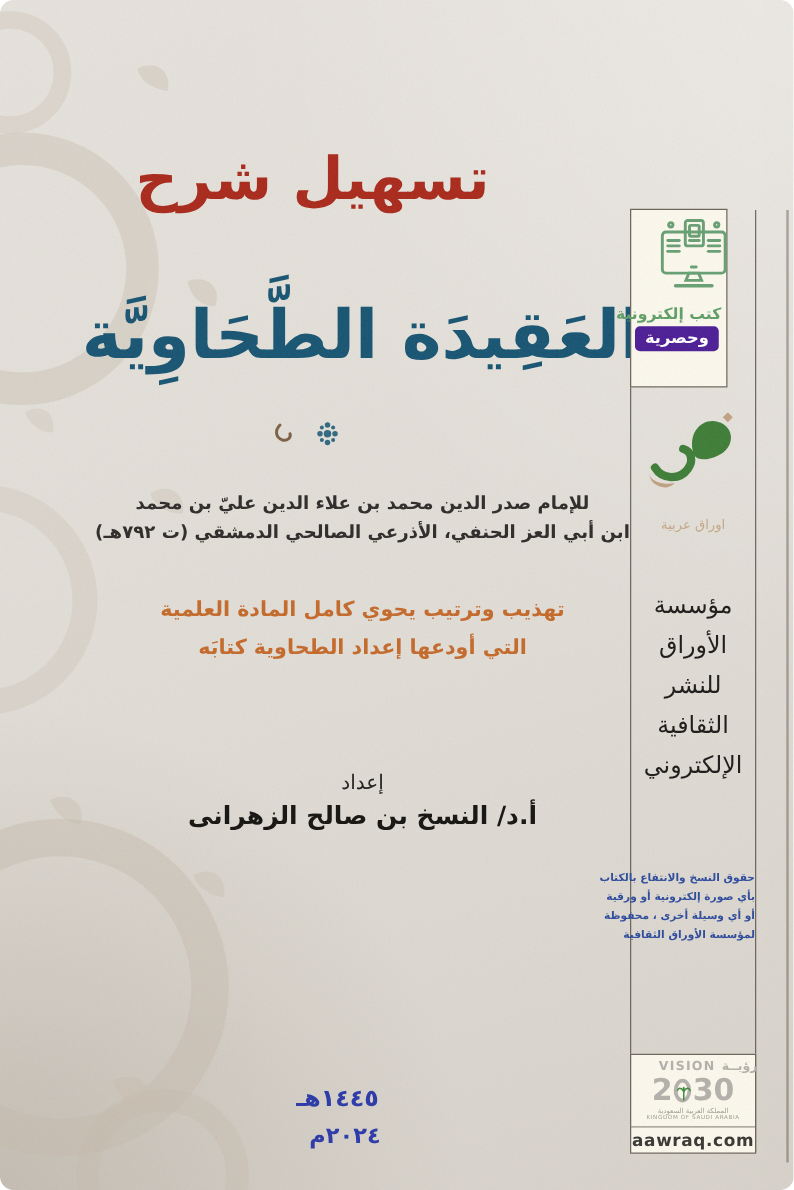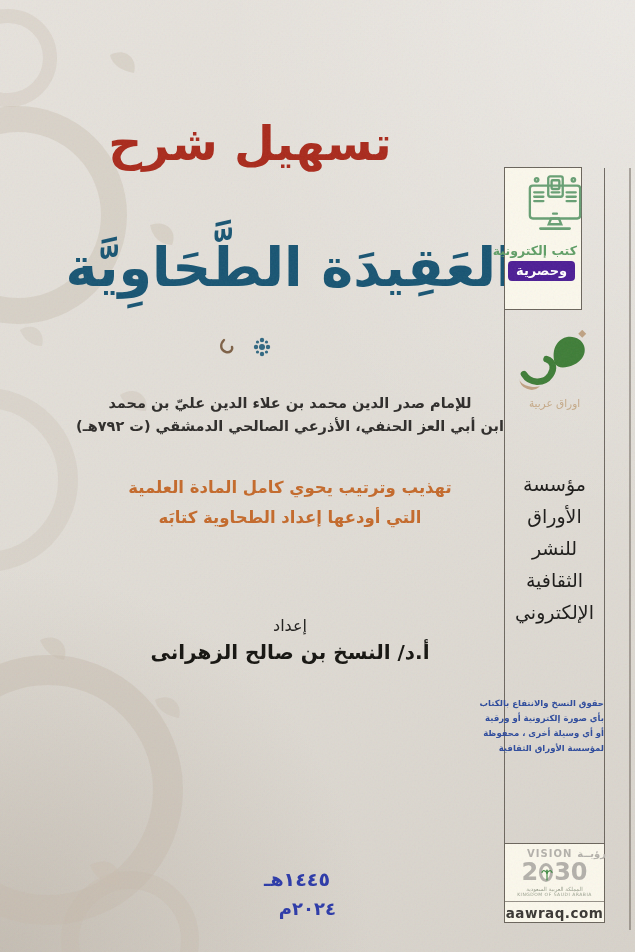--- a/index.html
+++ b/index.html
@@ -3,56 +3,57 @@
 <meta charset="utf-8">
 <style>
   html,body{margin:0;padding:0;}
   body{font-family:"DejaVu Sans",sans-serif;}
   .page{
     position:relative;width:635px;height:952px;overflow:hidden;
     background:
       radial-gradient(130% 90% at 0% 100%, rgba(150,137,121,0.32), rgba(150,137,121,0) 45%),
       radial-gradient(120% 100% at 100% 0%, rgba(255,255,255,0.28), rgba(255,255,255,0) 55%),
       linear-gradient(165deg,#e6e2dc 0%,#e0dcd5 55%,#d7d2ca 100%);
+    border-radius: 11px;
   }
   .abs{position:absolute;}
   .deco{pointer-events:none;}
   
   .supertitle{top:116px;left:55px;width:390px;text-align:center;direction:rtl;
     font-size:47px;font-weight:bold;color:#a9291b;letter-spacing:-1px;}
   .main-title{top:226px;left:55px;width:470px;text-align:center;direction:rtl;
     font-size:54px;font-weight:bold;color:#175472;letter-spacing:-1px;line-height:1.55;}
   .author{top:392px;left:50px;width:480px;text-align:center;direction:rtl;
     font-size:14.5px;font-weight:bold;color:#2d2b29;line-height:23px;}
   .description{top:473px;left:50px;width:480px;text-align:center;direction:rtl;
     font-size:16.5px;font-weight:bold;color:#c4692a;line-height:30px;}
   .prepared-label{top:616px;left:50px;width:480px;text-align:center;direction:rtl;
     font-size:16px;color:#1f1e1c;}
   .preparer-name{top:640px;left:50px;width:480px;text-align:center;direction:rtl;
     font-size:20px;font-weight:bold;color:#14130f;}
   .preparer-title{top:684px;left:50px;width:480px;text-align:center;direction:rtl;
     font-size:14px;font-weight:bold;color:#2e7d33;white-space:pre;}
-  .dates{top:868px;left:210px;width:120px;direction:rtl;
+  .dates{top:868px;left:210px;width:120px;text-align:center;direction:rtl;
     color:#2b39a8;font-weight:bold;}
   .dates .hijri{font-size:19px;}
   .dates .greg{font-size:18px;margin-top:8px;transform:translateX(6px);}
   
   .sidebar{left:504px;top:168px;width:101px;height:754px;box-sizing:border-box;
     border-left:1px solid rgba(80,74,66,.8);border-right:1px solid rgba(80,74,66,.8);}
   .outer-line{left:629px;top:168px;width:2px;height:762px;background:rgba(90,83,73,.45);}
   .ebooks-box{position:absolute;top:-1px;left:-1px;width:78px;height:143px;
     background:#fbf8ec;border:1px solid rgba(80,74,66,.85);box-sizing:border-box;}
   .monitor-wrap{position:absolute;top:6px;left:0;width:99px;text-align:center;}
   .ebooks-label{position:absolute;top:75px;right:4px;direction:rtl;
     font-size:12.5px;font-weight:bold;color:#5f9e66;white-space:nowrap;}
   .exclusive-badge{position:absolute;top:93px;left:3px;direction:rtl;
     background:#4c1d95;color:#ffffff;font-weight:bold;font-size:13px;
     padding:2px 8px 3px;border-radius:4px;}
   .awraq-logo{position:absolute;top:162px;left:0;width:99px;text-align:center;}
-  .logo-caption{direction:rtl;font-size:10.5px;color:#c5a987;margin-top:1px;}
+  .logo-caption{direction:rtl;font-size:10.5px;color:#c5a987;margin-top:18px;}
   .publisher{position:absolute;top:300px;left:0;width:99px;text-align:center;direction:rtl;
     color:#1b1a18;font-weight:normal;font-size:19px;line-height:32px;}
   .copyright{position:absolute;top:528px;left:0;width:99px;text-align:center;direction:rtl;
     color:#2c4a9c;font-weight:bold;font-size:8.5px;line-height:15px;white-space:nowrap;}
   .vision-box{position:absolute;bottom:-1px;left:-1px;width:101px;height:80px;
     background:#fbf8ec;border:1px solid rgba(80,74,66,.85);box-sizing:border-box;text-align:center;}
   .vision-row{margin-top:4px;display:flex;justify-content:center;align-items:center;gap:5px;
     font-size:10px;letter-spacing:1px;color:#b3b0aa;font-weight:bold;direction:ltr;padding-left:24px;}
   .vision-row .ar{font-size:10px;letter-spacing:0;}
   .vision-year{display:flex;justify-content:center;align-items:center;

